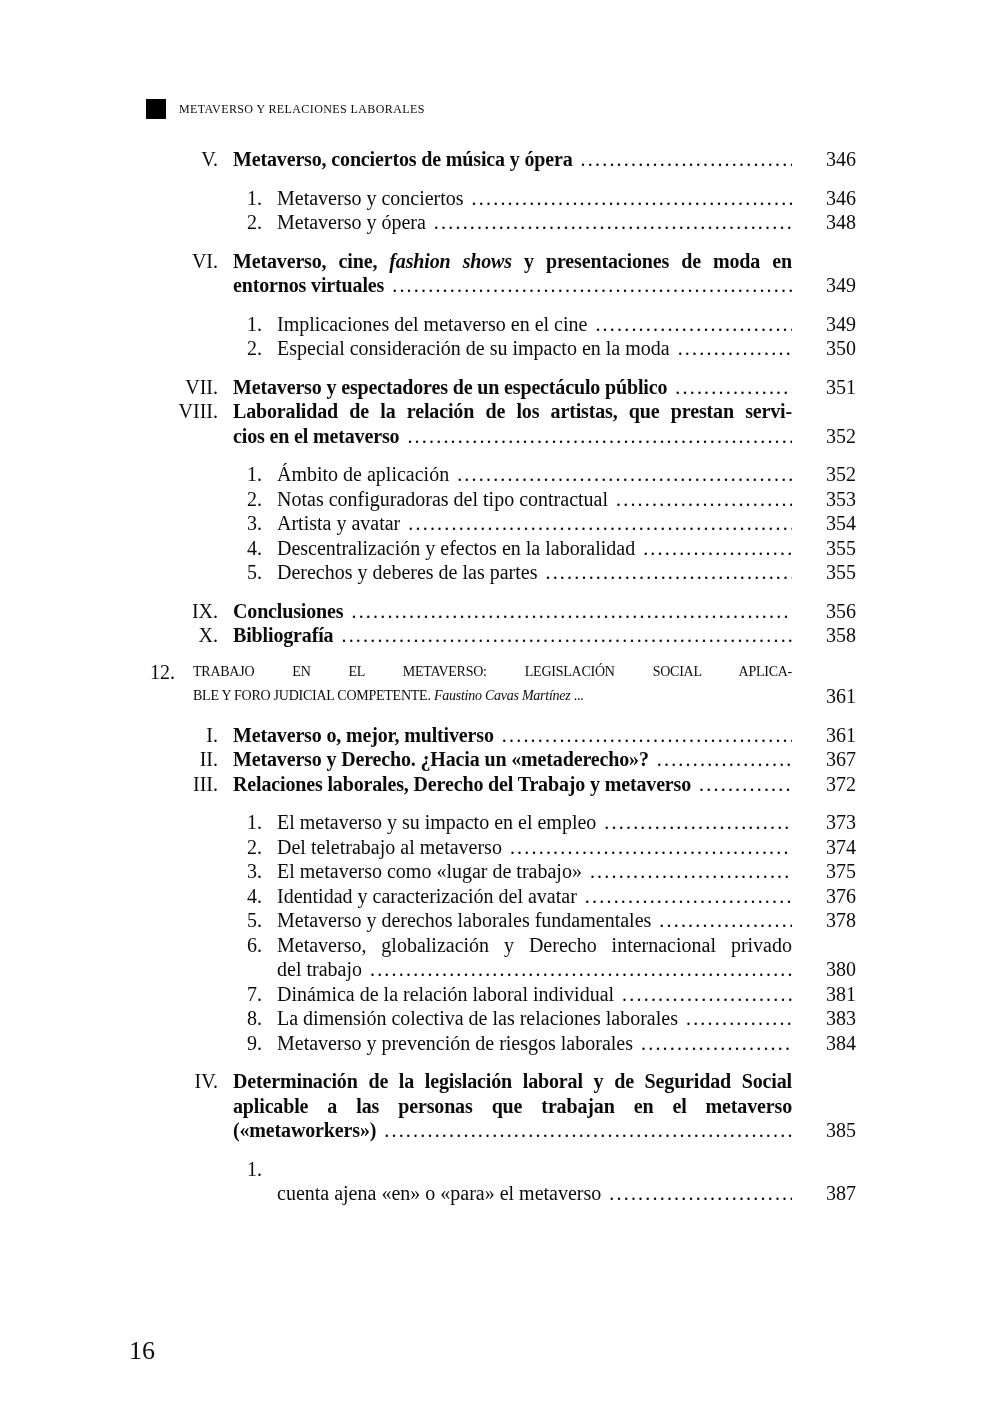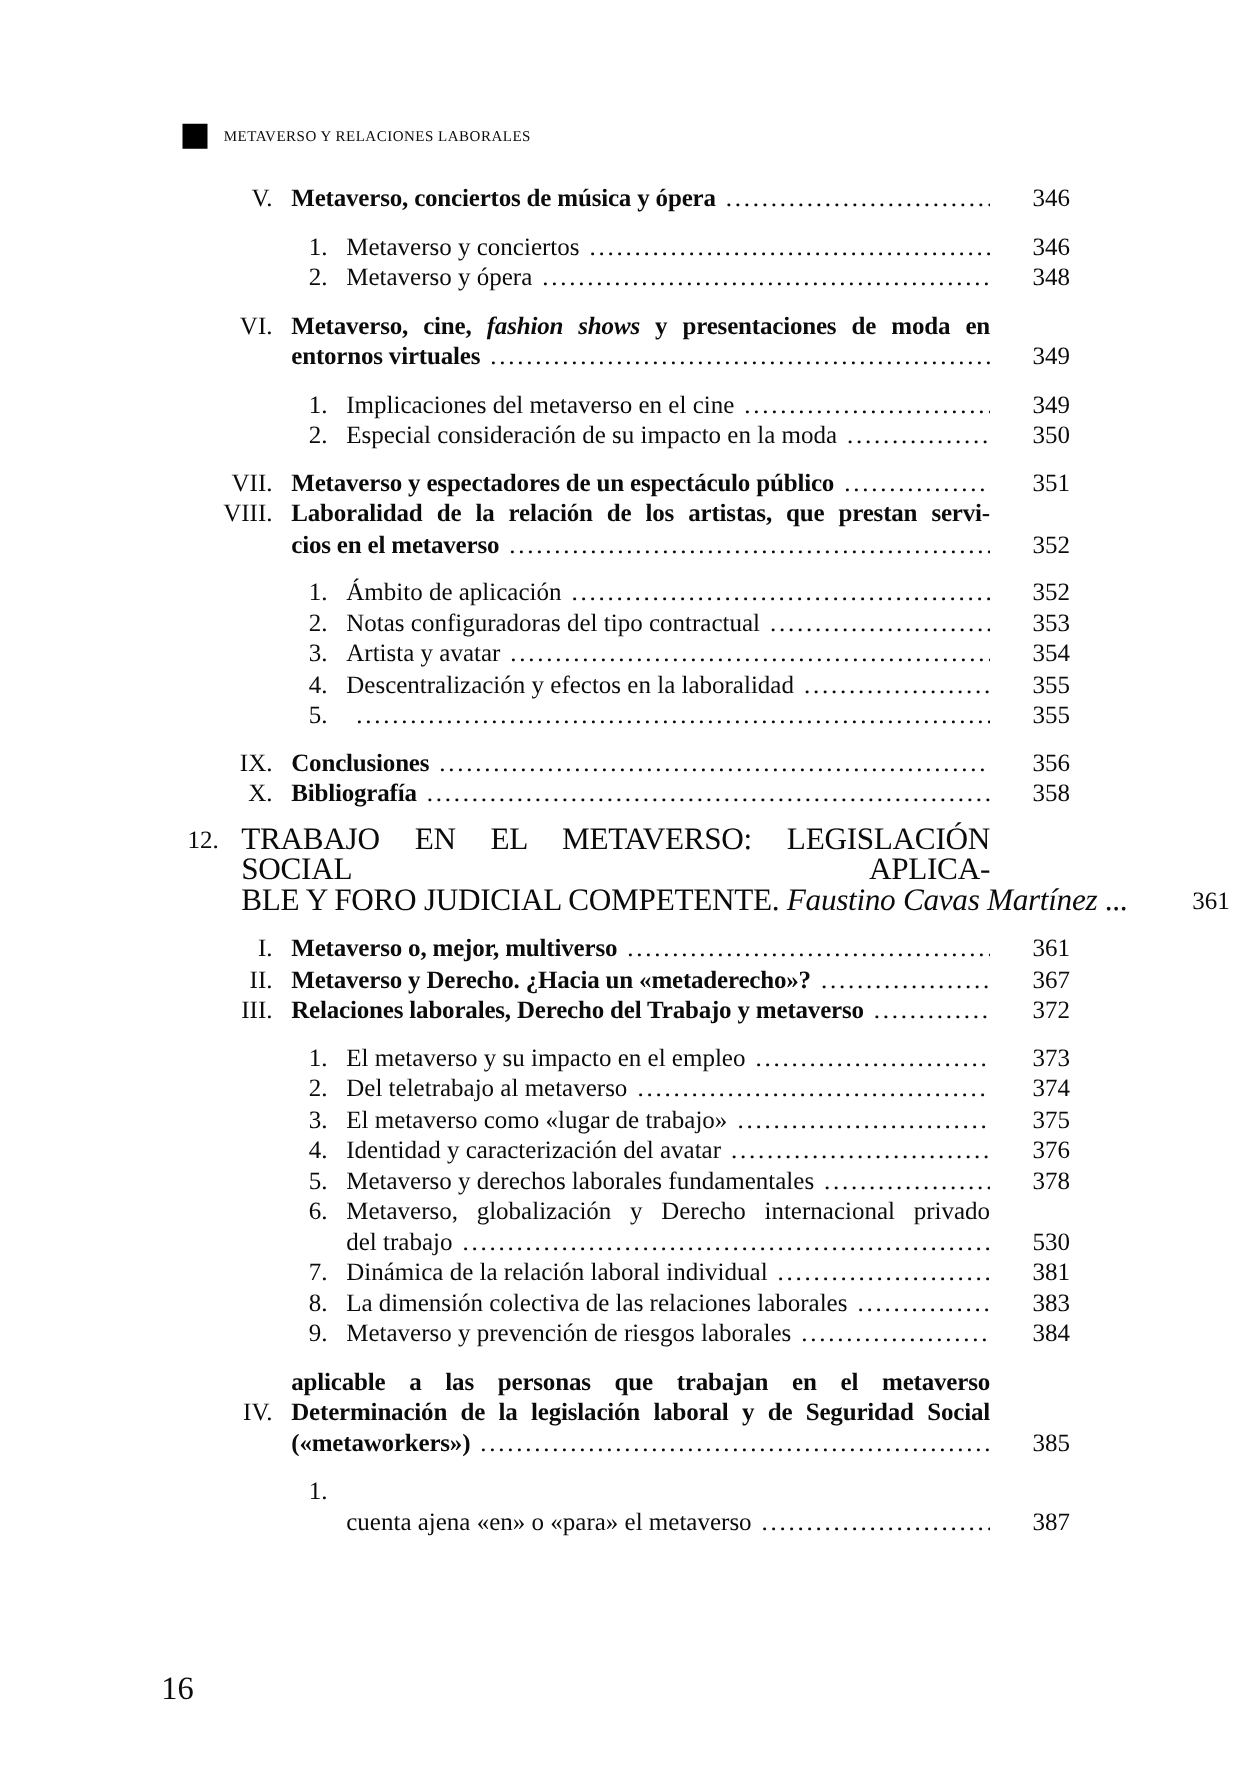--- a/index.html
+++ b/index.html
@@ -19,21 +19,21 @@
   .block{margin-top:0;}
   .mt{margin-top:14px;}
   .mtch{margin-top:12px;}
   .line{display:flex;line-height:24.5px;}
   .num{flex:0 0 72px;text-align:right;margin-right:15px;white-space:nowrap;}
   .sub .num{flex:0 0 116px;}
   .ch .num{flex:0 0 32px;text-align:left;padding-left:4px;margin-right:11px;}
   .txt{flex:0 0 auto;white-space:nowrap;}
   .txt.just{flex:1 1 auto;white-space:normal;text-align:justify;text-align-last:justify;}
   .sec .txt{font-weight:700;letter-spacing:-0.15px;text-align:center;}
-  .ch .txt{font-size:25px;letter-spacing:-0.25px;}
+  .ch .txt{font-size:14px;letter-spacing:-0.25px;}
   .it{font-style:italic;}
   .dots{flex:1 1 0;min-width:0;overflow:hidden;white-space:nowrap;padding-left:8px;padding-right:10px;}
   .dots::after{content:"..........................................................................................................................................................";letter-spacing:2.2px;}
   .dots.blank::after{content:"";}
   .pg{flex:0 0 64px;text-align:right;white-space:nowrap;}
   
   .folio{position:absolute;left:129px;top:1240px;font-size:26px;}
 </style>
 </head>
 <body>
@@ -143,20 +143,21 @@
         <span class="pg">354</span>
       </div>
       <div class="line sub">
         <span class="num">4.</span>
         <span class="txt">Descentralización y efectos en la laboralidad</span>
         <span class="dots"></span>
         <span class="pg">355</span>
       </div>
       <div class="line sub">
         <span class="num">5.</span>
+        <span class="txt">Derechos y deberes de las partes</span>
         <span class="dots"></span>
         <span class="pg">355</span>
       </div>
     </div>
 
     <div class="block mt">
       <div class="line sec">
         <span class="num">IX.</span>
         <span class="txt">Conclusiones</span>
         <span class="dots"></span>
@@ -238,21 +239,21 @@
       </div>
       <div class="line sub">
         <span class="num">6.</span>
         <span class="txt just">Metaverso, globalización y Derecho internacional privado</span>
         <span class="pg"></span>
       </div>
       <div class="line sub">
         <span class="num"></span>
         <span class="txt">del trabajo</span>
         <span class="dots"></span>
-        <span class="pg">530</span>
+        <span class="pg">380</span>
       </div>
       <div class="line sub">
         <span class="num">7.</span>
         <span class="txt">Dinámica de la relación laboral individual</span>
         <span class="dots"></span>
         <span class="pg">381</span>
       </div>
       <div class="line sub">
         <span class="num">8.</span>
         <span class="txt">La dimensión colectiva de las relaciones laborales</span>
@@ -262,31 +263,31 @@
       <div class="line sub">
         <span class="num">9.</span>
         <span class="txt">Metaverso y prevención de riesgos laborales</span>
         <span class="dots"></span>
         <span class="pg">384</span>
       </div>
     </div>
 
     <div class="block mt">
       <div class="line sec">
-        <span class="num"></span>
-        <span class="txt just">aplicable a las personas que trabajan en el metaverso</span>
-        <span class="pg"></span>
-      </div>
-      <div class="line sec">
         <span class="num">IV.</span>
         <span class="txt just">Determinación de la legislación laboral y de Seguridad Social</span>
         <span class="pg"></span>
       </div>
       <div class="line sec">
         <span class="num"></span>
+        <span class="txt just">aplicable a las personas que trabajan en el metaverso</span>
+        <span class="pg"></span>
+      </div>
+      <div class="line sec">
+        <span class="num"></span>
         <span class="txt">(«metaworkers»)</span>
         <span class="dots"></span>
         <span class="pg">385</span>
       </div>
     </div>
 
     <div class="block mt">
       <div class="line sub">
         <span class="num">1.</span>
         <span class="pg"></span>

